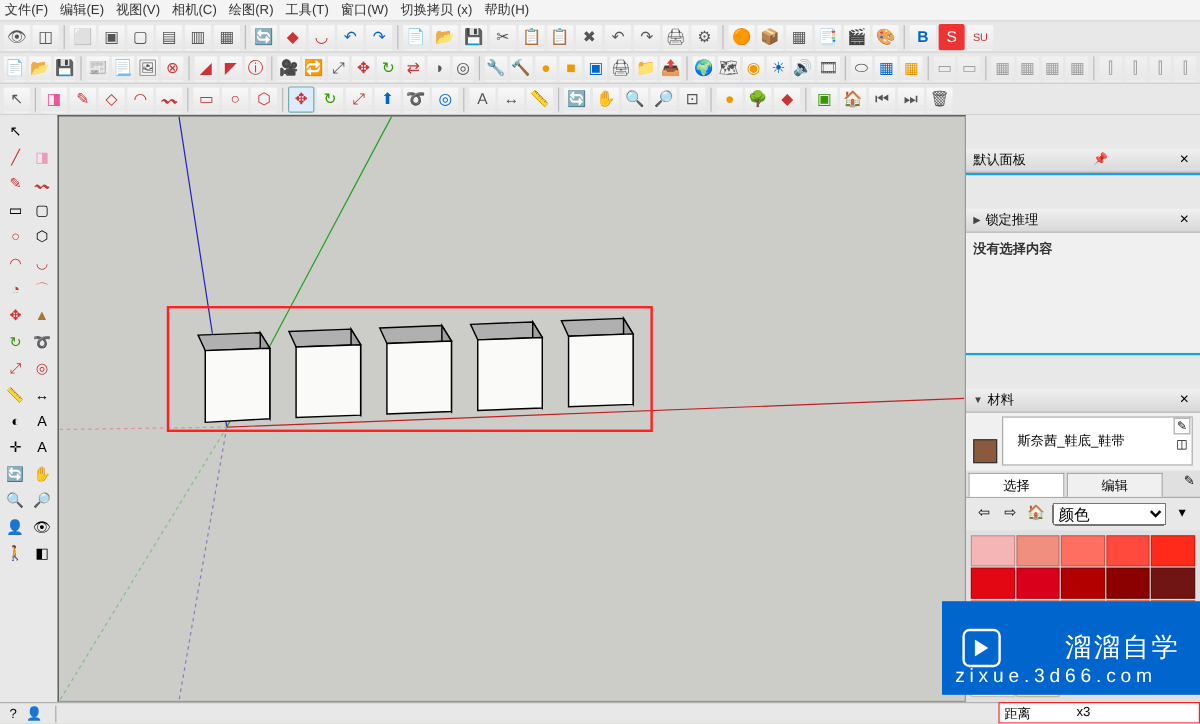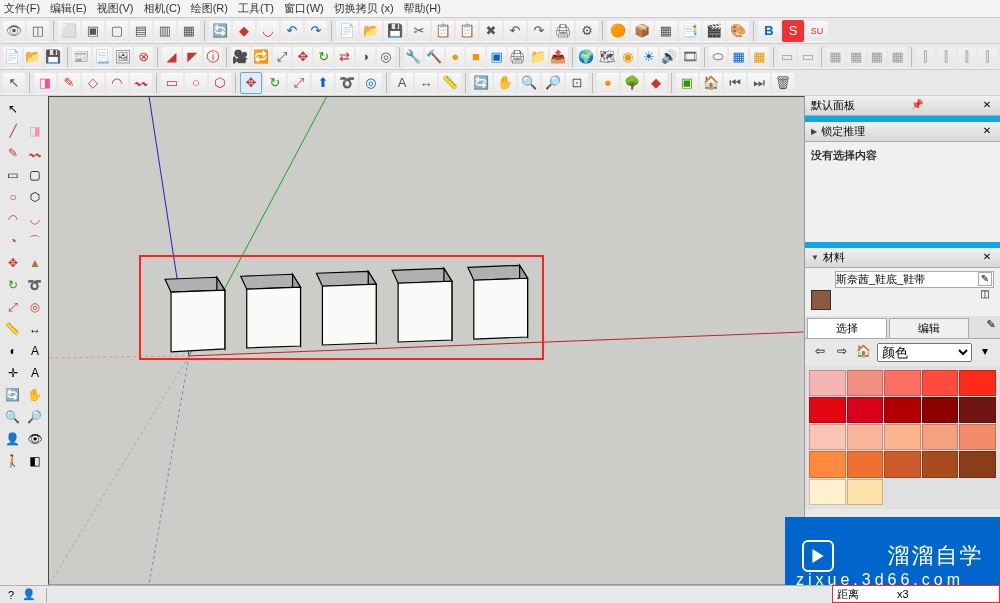--- a/index.html
+++ b/index.html
@@ -19,46 +19,46 @@
     
     .left-tools { width: 48px; background: #e8e8e8; display: flex; flex-wrap: wrap; align-content: flex-start; padding: 2px; }
     .left-tools .tbtn { width: 20px; height: 20px; margin: 1px; display: flex; align-items: center; justify-content: center; cursor: pointer; font-size: 12px; }
     
     .viewport { flex: 1; background: #ccccc8; position: relative; border: 1px inset #999; }
     .viewport svg { width: 100%; height: 100%; }
     .highlight-box { position: absolute; border: 2px solid #ff2020; pointer-events: none; }
     
     
     .right-panels { width: 195px; background: #e8e8e8; display: flex; flex-direction: column; }
-    .panel { border-bottom: 6px solid #0ea5e9; }
+    .panel { border-bottom: 2px solid #0ea5e9; margin-top: 28px; }
     .panel-head { background: linear-gradient(#f0f0f0,#d8d8d8); padding: 2px 6px; font-size: 11px; display: flex; align-items: center; border-bottom: 1px solid #aaa; }
     .panel-head .tri { margin-right: 4px; font-size: 8px; color: #444; }
     .panel-head .close { margin-left: auto; width: 14px; height: 14px; font-size: 10px; text-align: center; cursor: pointer; }
     .panel-body { background: #f0f0f0; }
     .ent-info { height: 100px; padding: 6px; font-size: 11px; font-weight: bold; color: #333; }
     
-    .mat-nameblock { background: #fff; border: 1px solid #aaa; margin: 3px 6px; padding: 0; position: relative; }
+    .mat-nameblock { background: #fff; border: 1px solid #aaa; margin: 3px 6px; padding: 12px; position: relative; }
     .mat-swatch { position: absolute; left: 6px; top: 22px; width: 20px; height: 20px; background: #8b5a3c; border: 1px solid #333; }
     .mat-create { position: absolute; right: 8px; top: 4px; width: 14px; height: 14px; font-size: 10px; text-align:center; border:1px solid #aaa; cursor:pointer; }
     .mat-def { position: absolute; right: 8px; top: 20px; width: 14px; height: 14px; font-size: 10px; text-align:center; cursor:pointer; }
     
     .mat-tabs { display: flex; background: #e0e0e0; border-bottom: 1px solid #aaa; padding-top:2px; }
     .mat-tab { padding: 2px 28px; border: 1px solid #aaa; border-bottom: none; background: #f0f0f0; font-size: 11px; margin-left: 2px; cursor: pointer; }
     .mat-tab.active { background: #fff; }
     .mat-editbtn { margin-left: auto; width: 18px; height: 16px; text-align:center; cursor:pointer; font-size:11px; }
     
     .mat-browse { display:flex; align-items:center; padding: 4px 6px; gap:4px; }
     .mat-browse select { flex:1; font-size:13px; }
     .mat-browse .nav { width: 18px; height: 18px; text-align:center; cursor:pointer; font-size:12px; }
     
     .colors-grid { display: grid; grid-template-columns: repeat(5, 1fr); gap: 1px; padding: 4px; background: #e0e0e0; }
     .colors-grid .swatch { aspect-ratio: 1.4; cursor: pointer; border: 1px solid rgba(0,0,0,0.2); }
     
     
-    .watermark { position: absolute; right: 0; bottom: 8px; width: 215px; height: 78px; background: #0065cc; color: #fff; display: flex; align-items: center; justify-content: center; font-size: 22px; letter-spacing: 2px; gap: 44px; }
+    .watermark { position: absolute; right: 0; bottom: 24px; width: 215px; height: 78px; background: #0065cc; color: #fff; display: flex; align-items: center; justify-content: center; font-size: 22px; letter-spacing: 2px; gap: 44px; }
     .watermark .playicon { width: 32px; height: 32px; border: 2px solid #fff; border-radius: 6px; display: flex; align-items: center; justify-content: center; margin-right: 10px; }
     .watermark .sub { position: absolute; bottom: 6px; right: 36px; font-size: 16px; letter-spacing: 4px; }
     
     
     .statusbar { position:absolute; bottom:0; left:0; right:0; height:18px; background:#e8e8e8; border-top:1px solid #b0b0b0; display:flex; align-items:center; padding: 0 4px; font-size:11px; }
     .statusbar .icon { width:14px; height:14px; margin-right:4px; display:flex; align-items:center; justify-content:center; }
     .statusbar .divider { width:1px; height:14px; background:#aaa; margin: 0 6px; }
     .measure-box { position:absolute; bottom:0; right: 0; width: 168px; height: 18px; border: 1px solid #ff2020; background:#fff; display:flex; align-items:center;gap:32px; }
     .measure-box .lbl { margin-left:4px; margin-right:6px; font-size:11px; }
     .measure-box .val { font-size:11px; }

